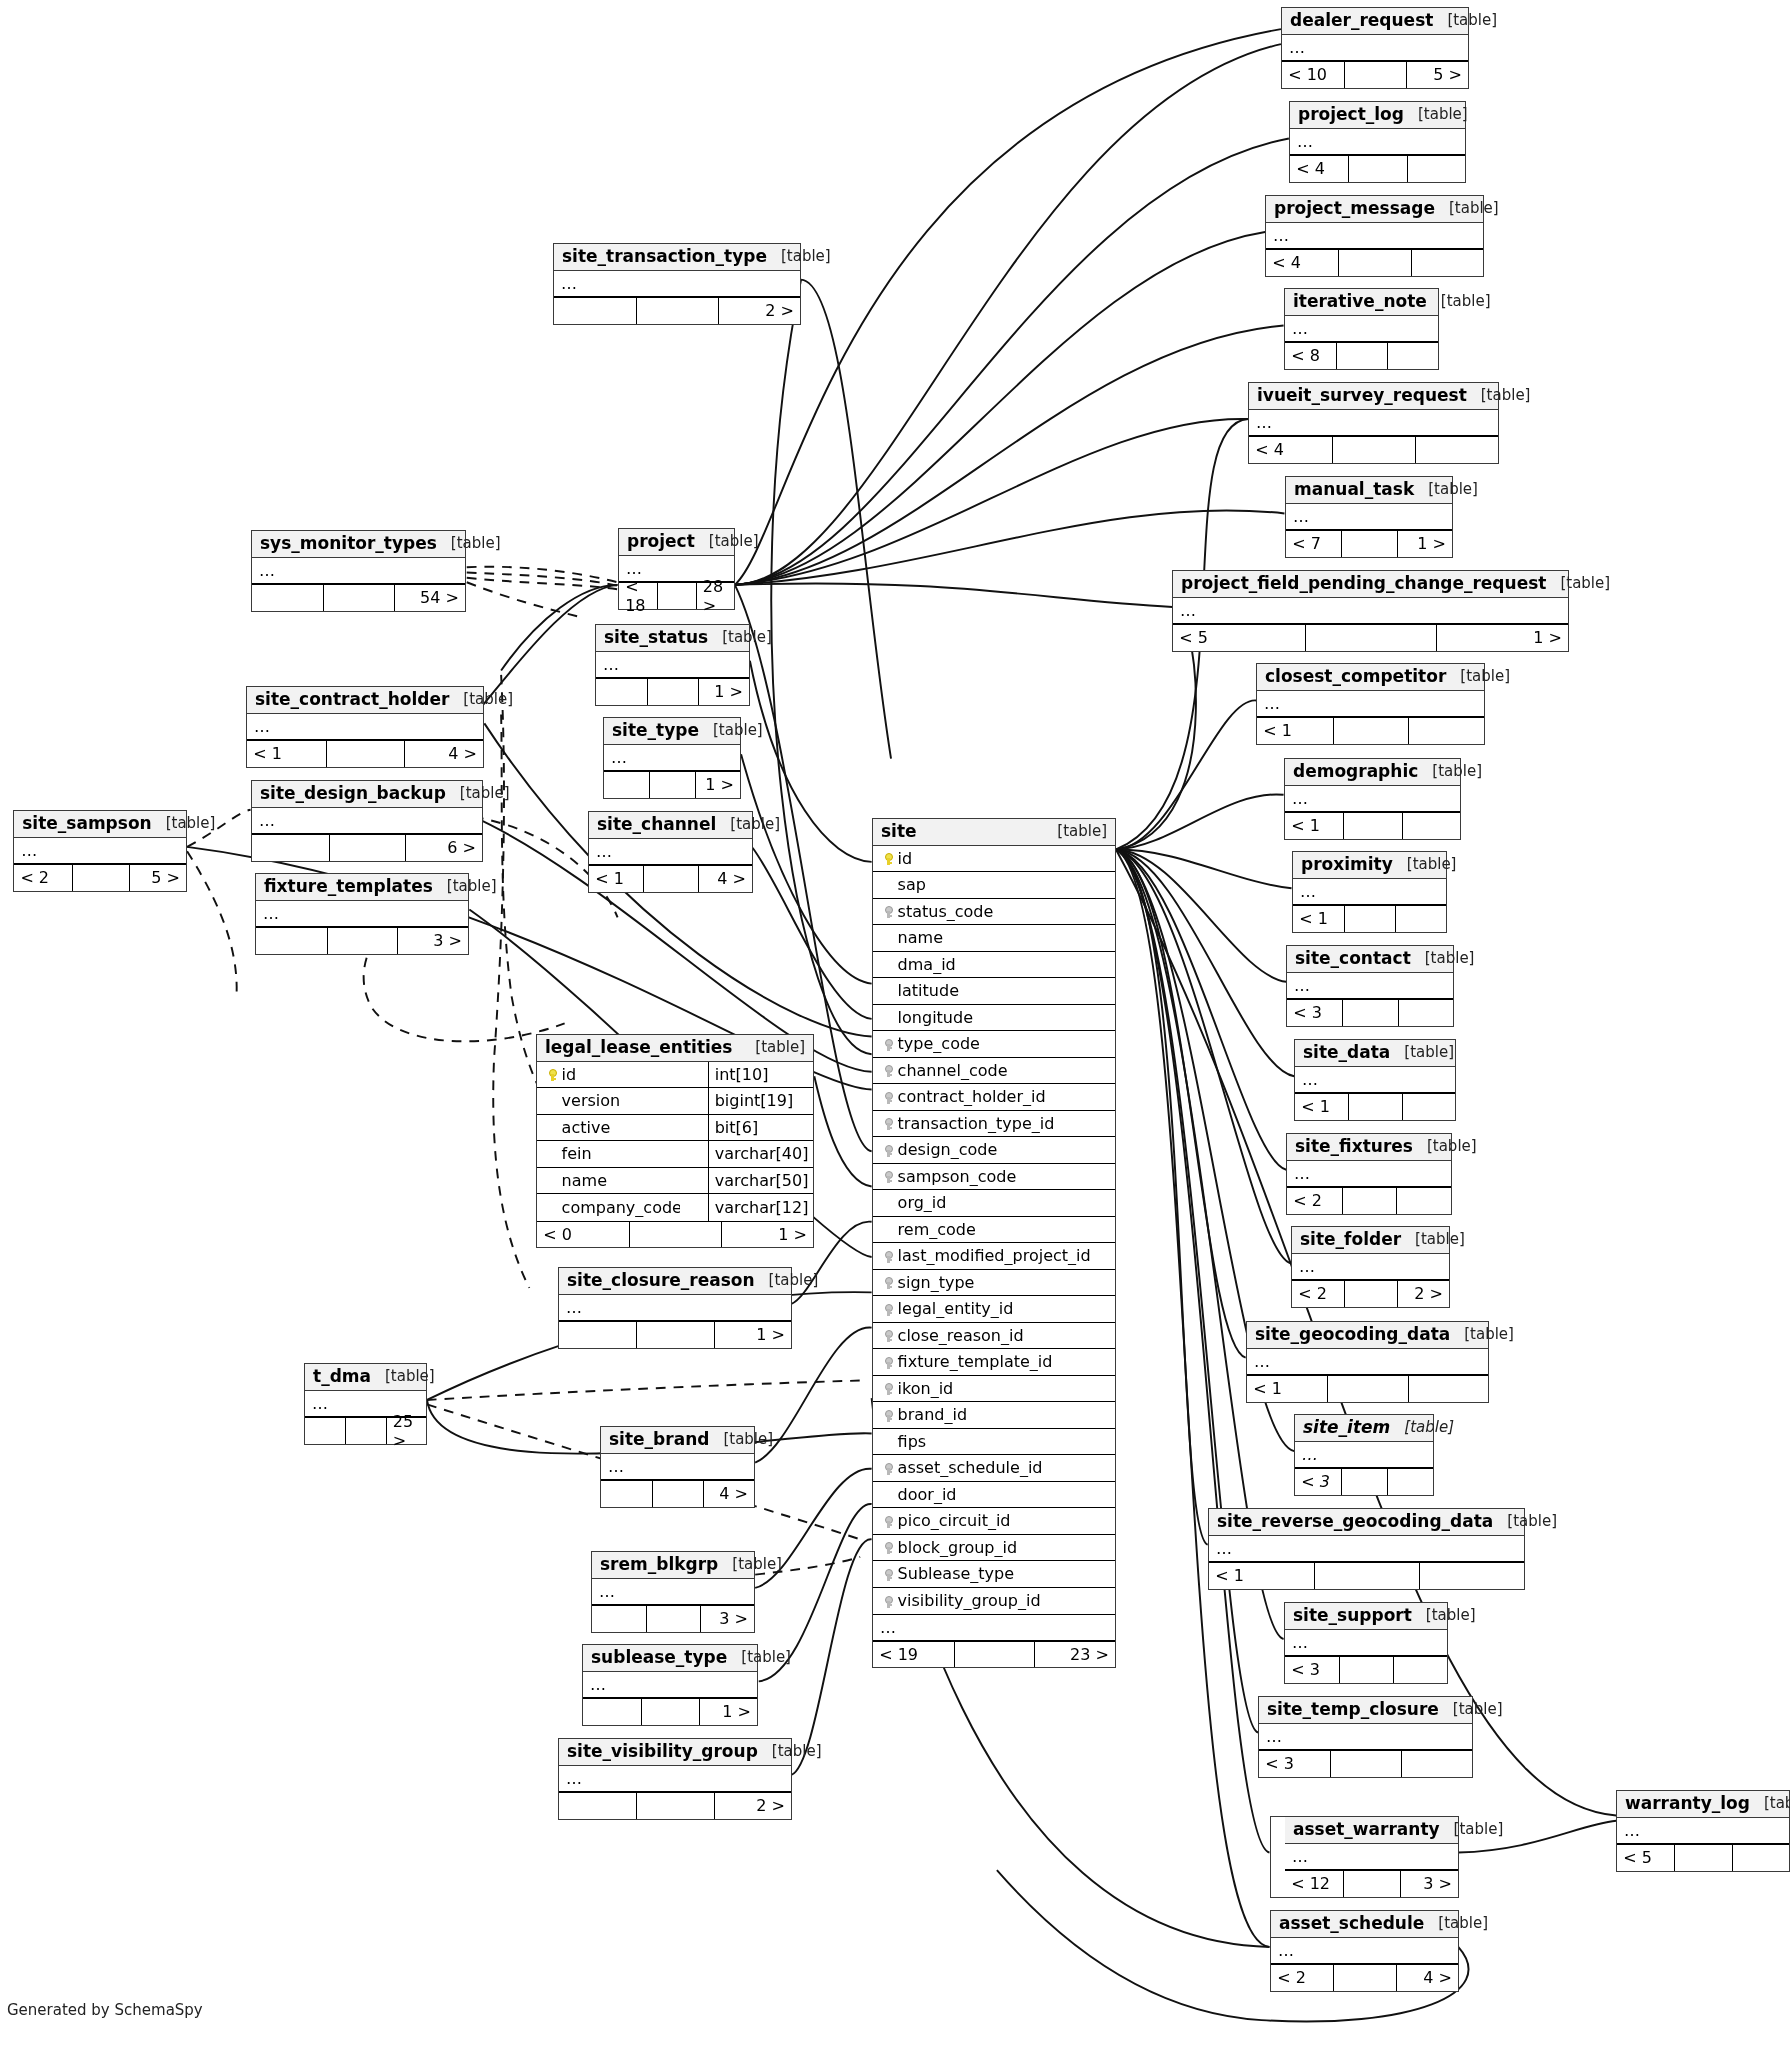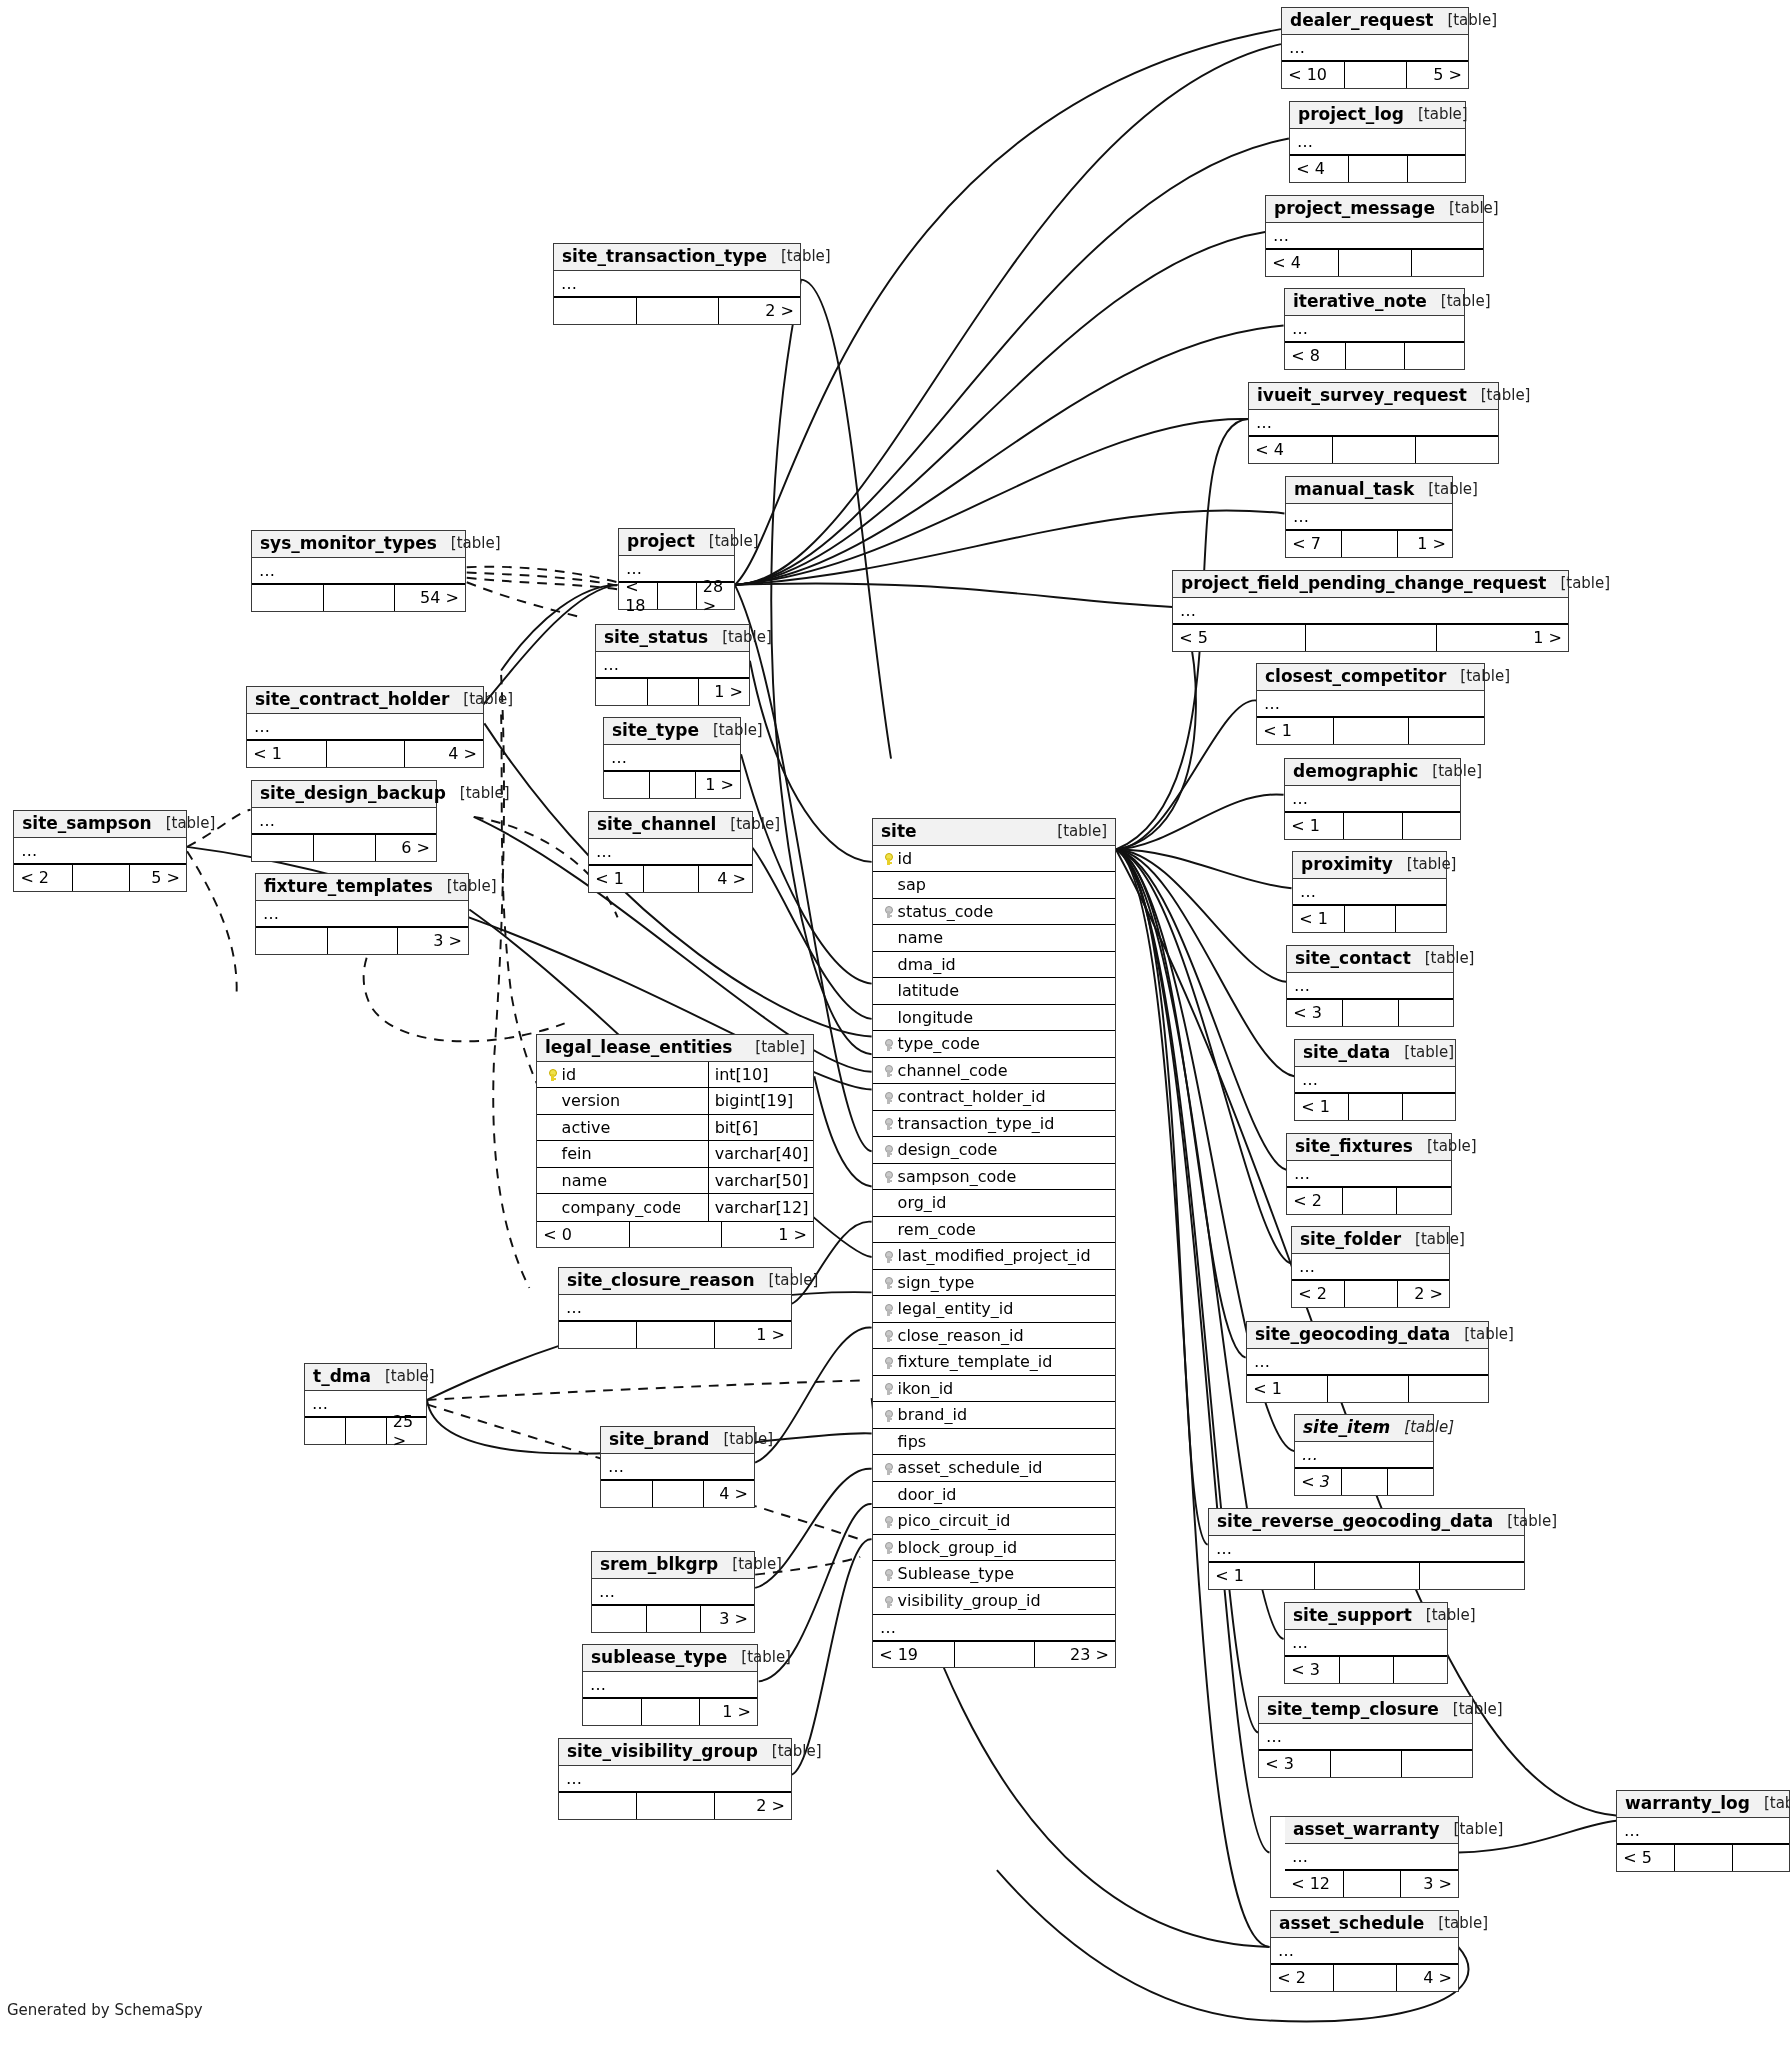--- a/index.html
+++ b/index.html
@@ -165,21 +165,21 @@
       </div>
       <div class="ellrow">
         <span class="ell">…</span>
       </div>
       <div class="foot" style="border-top:1.8px solid #000">
         <span class="fc l">&lt; 4</span>
         <span class="fc"></span>
         <span class="fc r"></span>
       </div>
     </div>
-    <div class="tbl" style="left: 1284px; top: 288px; width: 181px;">
+    <div class="tbl" style="left: 1284px; top: 288px; width: 155px;">
       <div class="hdr">
         <span class="tname">iterative_note</span>
         <span class="ttag">[table]</span>
       </div>
       <div class="ellrow">
         <span class="ell">…</span>
       </div>
       <div class="foot" style="border-top:1.8px solid #000">
         <span class="fc l">&lt; 8</span>
         <span class="fc"></span>
@@ -529,21 +529,21 @@
       </div>
       <div class="ellrow">
         <span class="ell">…</span>
       </div>
       <div class="foot" style="border-top:1.8px solid #000">
         <span class="fc l">&lt; 1</span>
         <span class="fc"></span>
         <span class="fc r">4 &gt;</span>
       </div>
     </div>
-    <div class="tbl" style="left: 251px; top: 780px; width: 186px;">
+    <div class="tbl" style="left: 251px; top: 780px; width: 232px;">
       <div class="hdr">
         <span class="tname">site_design_backup</span>
         <span class="ttag">[table]</span>
       </div>
       <div class="ellrow">
         <span class="ell">…</span>
       </div>
       <div class="foot" style="border-top:1.8px solid #000">
         <span class="fc l"></span>
         <span class="fc"></span>

